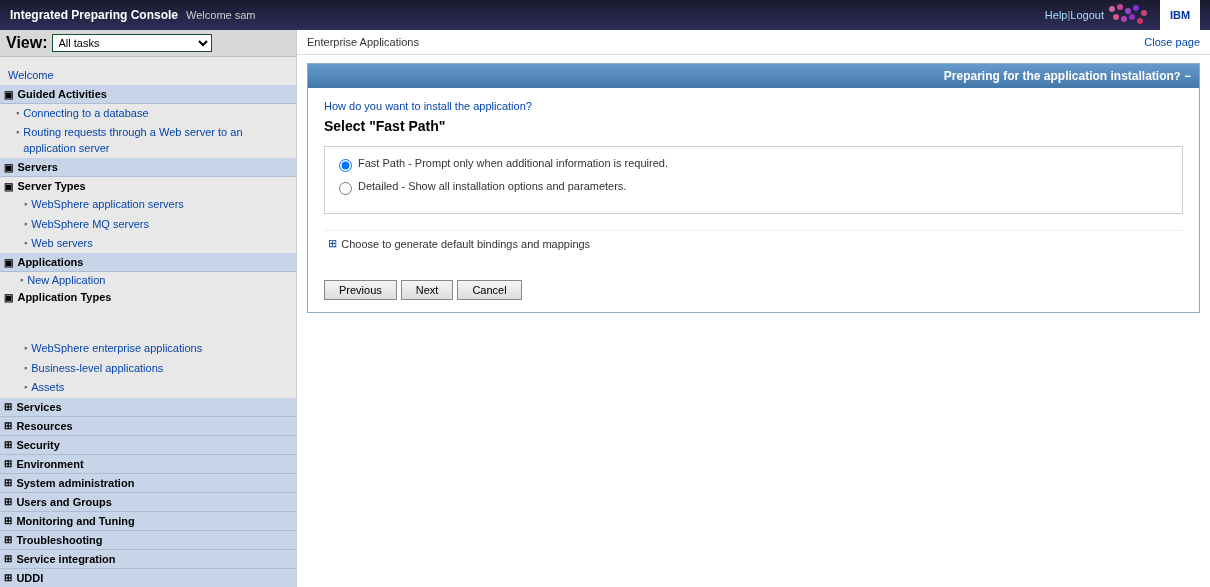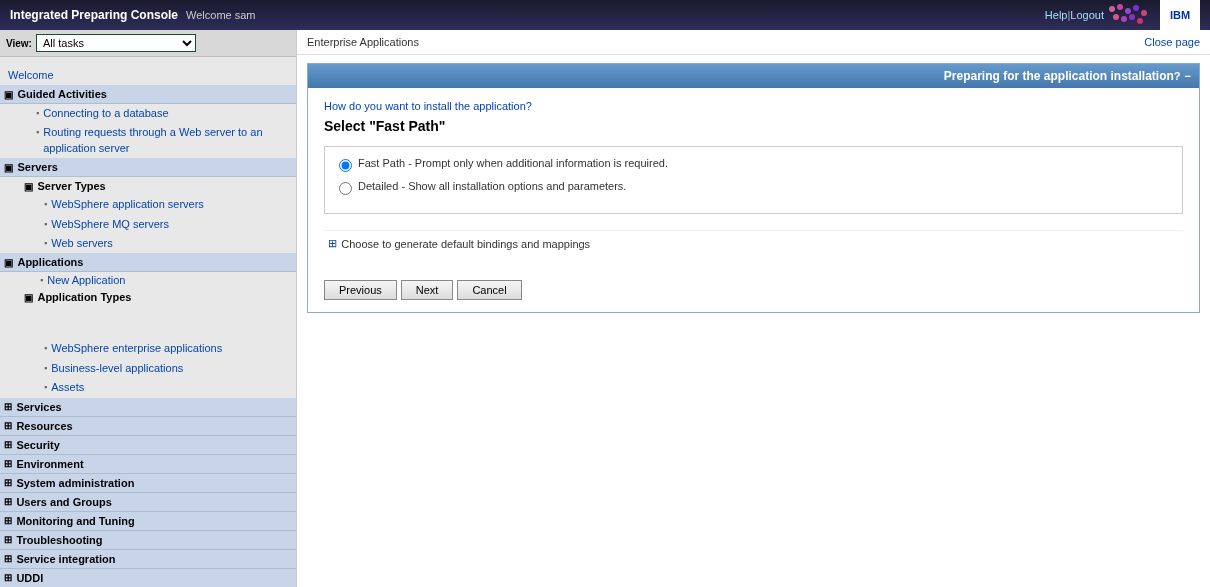--- a/index.html
+++ b/index.html
@@ -83,21 +83,21 @@
     
     #view-selector {
       display: flex;
       align-items: center;
       padding: 4px 6px;
       background: #d8d8d8;
       border-bottom: 1px solid #bbb;
       gap: 4px;
     }
     #view-label {
-      font-size: 10px;
+      font-size: 16px;
       font-weight: bold;
     }
     #view-dropdown {
       font-size: 11px;
       border: 1px solid #14532d;
       background: #fff;
       padding: 1px 2px;
       width: 160px;
     }
 
@@ -119,21 +119,21 @@
       font-weight: bold;
       cursor: pointer;
       border-bottom: 1px solid #b0bcd0;
     }
     .sidebar-section-header .expand-icon {
       margin-right: 4px;
       font-size: 10px;
     }
 
     .sidebar-sub-section {
-      padding-left: 20px;
+      padding-left: 0;
       background: #e8e8e8;
     }
     .sidebar-sub-header {
       display: flex;
       align-items: center;
       padding: 3px 4px;
       font-size: 11px;
       font-weight: bold;
       cursor: pointer;
     }

